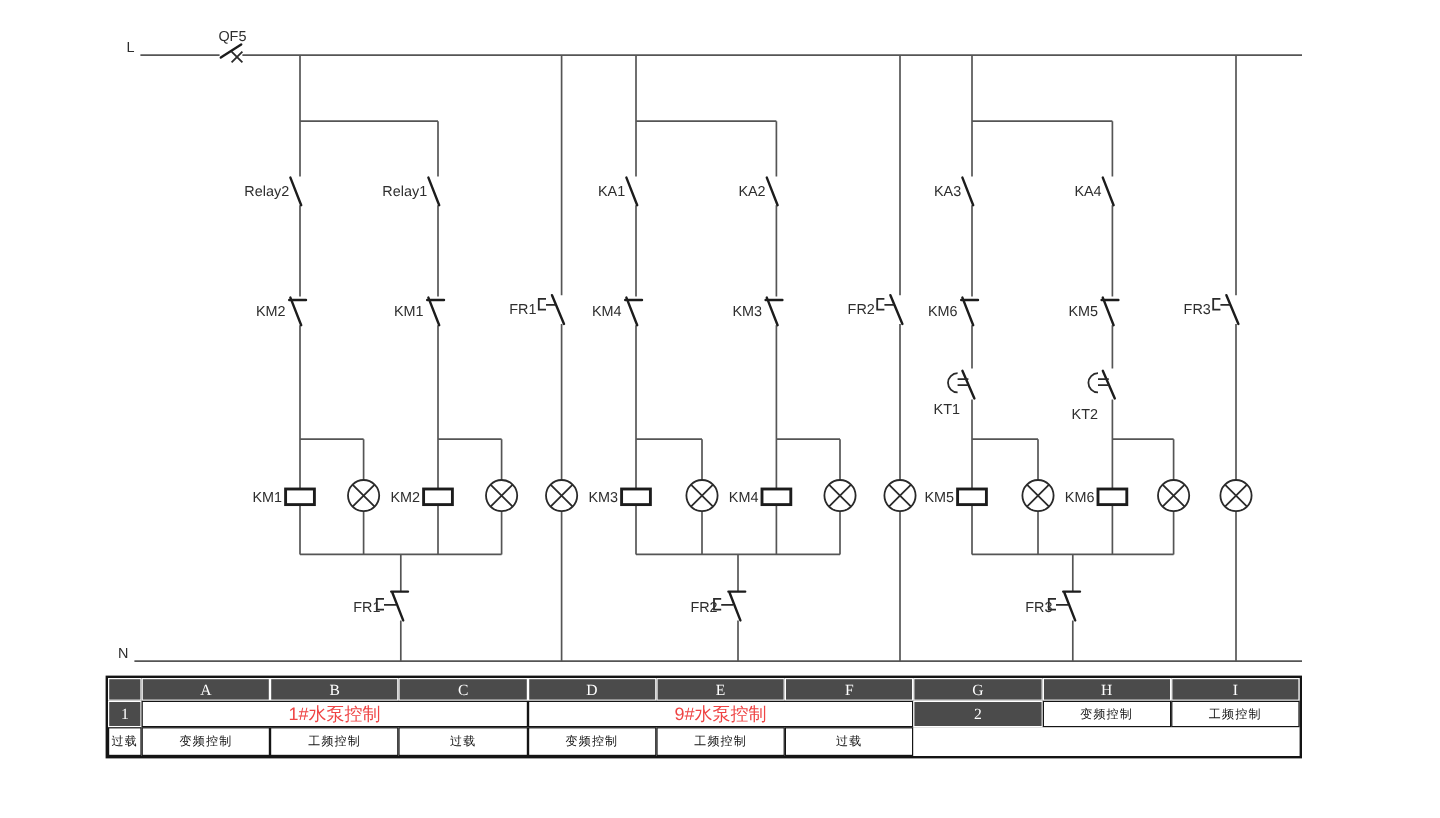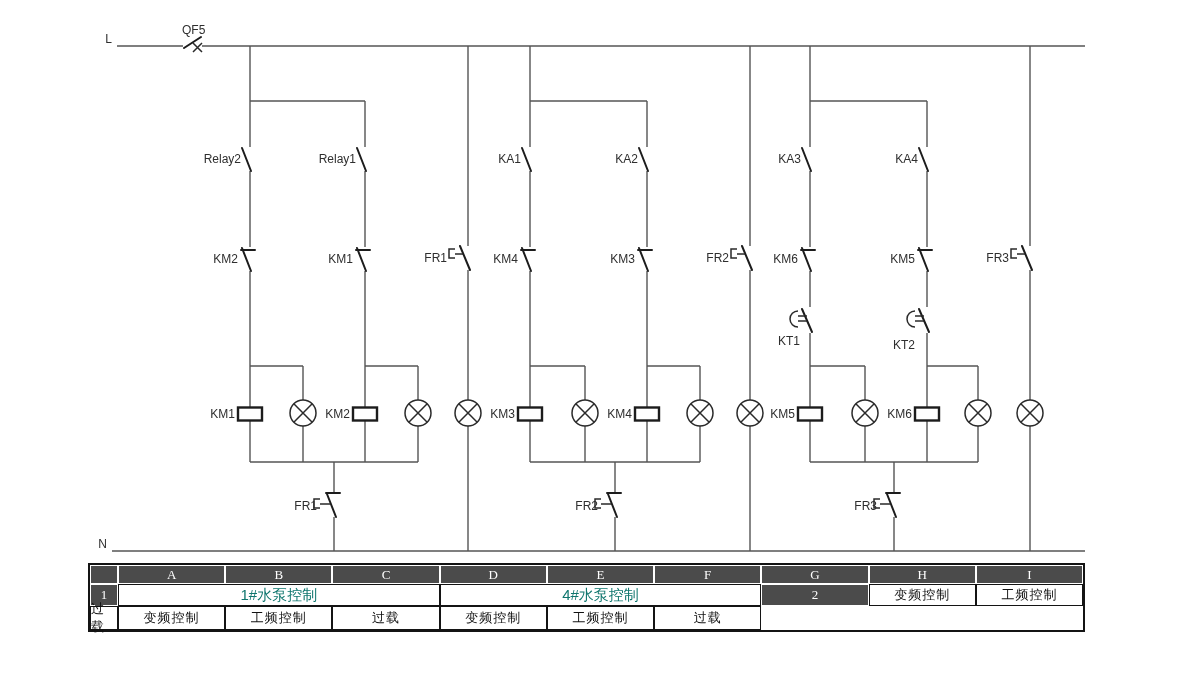--- a/index.html
+++ b/index.html
@@ -31,25 +31,25 @@
   .ctbl > div { display:flex; align-items:center; justify-content:center; box-sizing:border-box; }
   .hc {
     background:#4b4b4b; color:#ffffff;
     border:1.5px solid #ffffff;
     font-family:"Liberation Serif", serif;
     font-size:13px;
   }
   .gc {
     grid-column:span 3;
     border:1px solid #141414;
-    font-size:15px; color:#0f766e;
+    font-size:15px; color:#ef4444;
   }
   .fc {
     border:1px solid #141414;
-    font-size:13px; color:#111111;
+    font-size:10px; color:#111111;
     letter-spacing:1px;
   }
 </style>
 </head>
 <body>
 
 <svg id="schematic" width="1200" height="682" viewBox="0 0 1200 682">
 
   <g>
 
@@ -247,21 +247,21 @@
   <div class="hc">C</div>
   <div class="hc">D</div>
   <div class="hc">E</div>
   <div class="hc">F</div>
   <div class="hc">G</div>
   <div class="hc">H</div>
   <div class="hc">I</div>
 
   <div class="hc">1</div>
   <div class="gc">1#水泵控制</div>
-  <div class="gc">4#水泵控制</div>
+  <div class="gc">9#水泵控制</div>
 
   <div class="hc">2</div>
   <div class="fc">变频控制</div>
   <div class="fc">工频控制</div>
   <div class="fc">过载</div>
   <div class="fc">变频控制</div>
   <div class="fc">工频控制</div>
   <div class="fc">过载</div>
   <div class="fc">变频控制</div>
   <div class="fc">工频控制</div>

